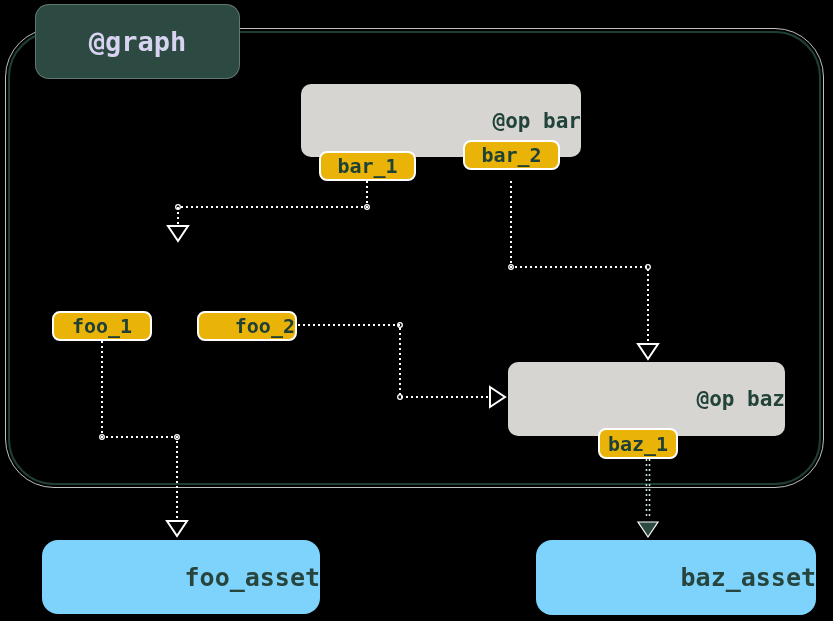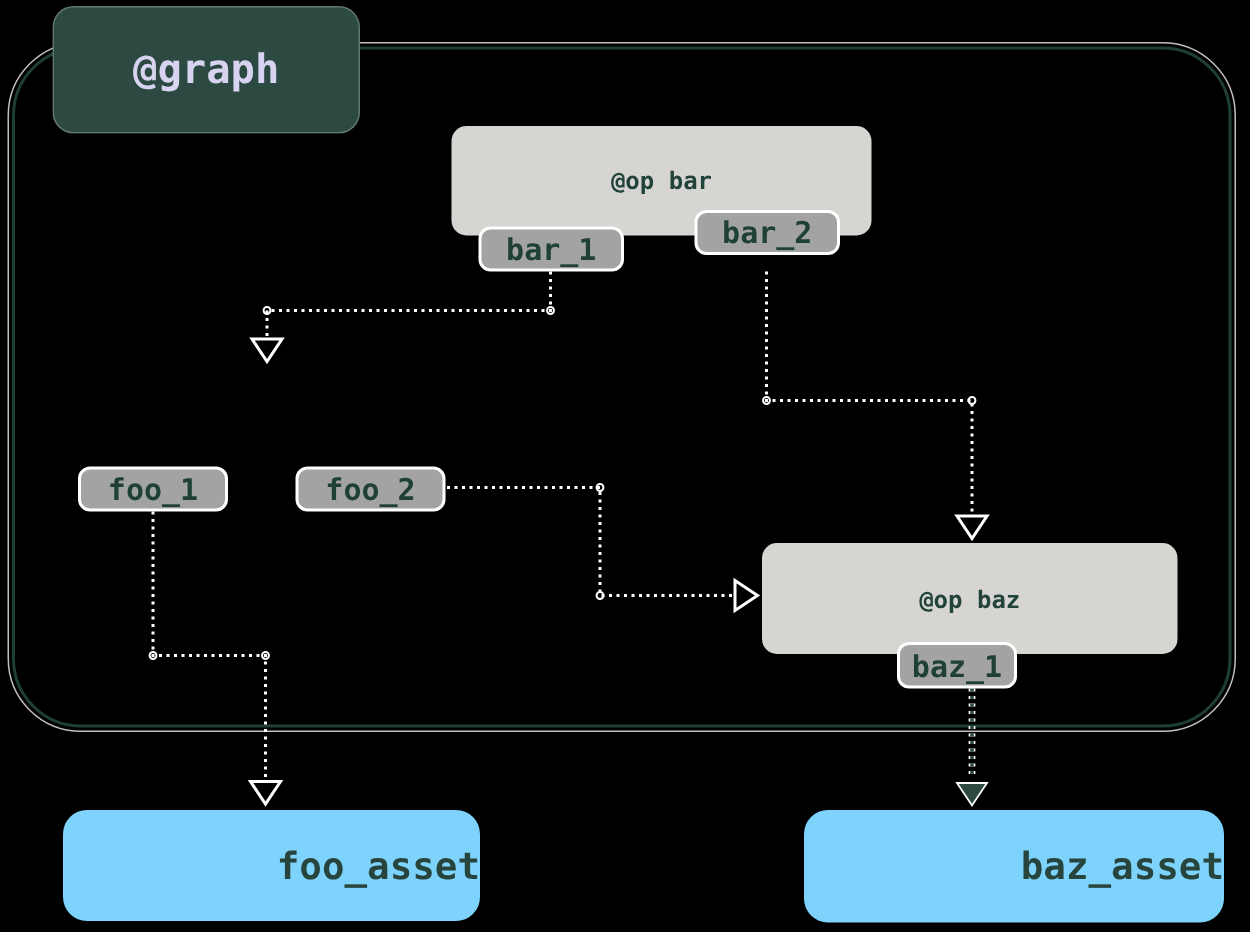--- a/index.html
+++ b/index.html
@@ -14,42 +14,42 @@
     box-sizing:border-box;
   }
   .edges{position:absolute;left:0;top:0;width:833px;height:621px;}
   .edge-white{fill:none;stroke:#ffffff;stroke-width:2;stroke-dasharray:2 3;}
   .edge-halo{fill:none;stroke:#ffffff;stroke-width:4.5;stroke-dasharray:2 3;}
   .edge-teal{fill:none;stroke:#2d4a42;stroke-width:2.4;stroke-dasharray:2 3;}
   .bend-dot{fill:none;stroke:#ffffff;stroke-width:1.3;}
   .arrow-hollow{fill:none;stroke:#ffffff;stroke-width:2;stroke-linejoin:miter;}
   .arrow-filled{fill:#2d4a42;stroke:#ffffff;stroke-width:1.2;}
   .graph-label{
-    position:absolute;left:35px;top:4px;width:205px;height:85px;
+    position:absolute;left:35px;top:4px;width:205px;height:75px;
     background:#2d4a42;border:1px solid rgba(255,255,255,0.25);border-radius:14px;
     display:flex;align-items:center;justify-content:center;
     color:#d7d3f0;font-size:27px;box-sizing:border-box;
   }
   .op-node{
     position:absolute;background:#d7d5d2;border-radius:10px;
-    display:flex;align-items:center;justify-content:center;
-    color:#21433a;font-size:16px;
+    display:flex;align-items:center;justify-content:flex-end;
+    color:#21433a;font-size:21px;
   }
   #op-bar{left:301px;top:84px;width:280px;height:73px;}
   #op-foo{left:38px;top:243px;width:279px;height:73px;}
   #op-baz{left:508px;top:362px;width:277px;height:74px;}
   .output-tag{
-    position:absolute;background:#a3a3a3;border:2px solid #ffffff;border-radius:8px;
+    position:absolute;background:#eab308;border:2px solid #ffffff;border-radius:8px;
     display:flex;align-items:center;justify-content:center;
     color:#1f4037;font-size:20px;box-sizing:border-box;
   }
   #tag-bar-1{left:319px;top:151px;width:97px;height:30px;}
   #tag-bar-2{left:463px;top:140px;width:97px;height:30px;}
   #tag-foo-1{left:52px;top:311px;width:100px;height:30px;}
-  #tag-foo-2{left:197px;top:311px;width:100px;height:30px;}
+  #tag-foo-2{left:197px;top:311px;width:100px;height:30px;justify-content:flex-end;}
   #tag-baz-1{left:598px;top:428px;width:80px;height:31px;}
   .asset-node{
     position:absolute;background:#7dd3fc;border-radius:16px;
     display:flex;align-items:center;justify-content:flex-end;
     color:#27443d;font-size:25px;
   }
   #asset-foo{left:42px;top:540px;width:278px;height:74px;}
   #asset-baz{left:536px;top:540px;width:280px;height:75px;}
 </style>
 </head>

